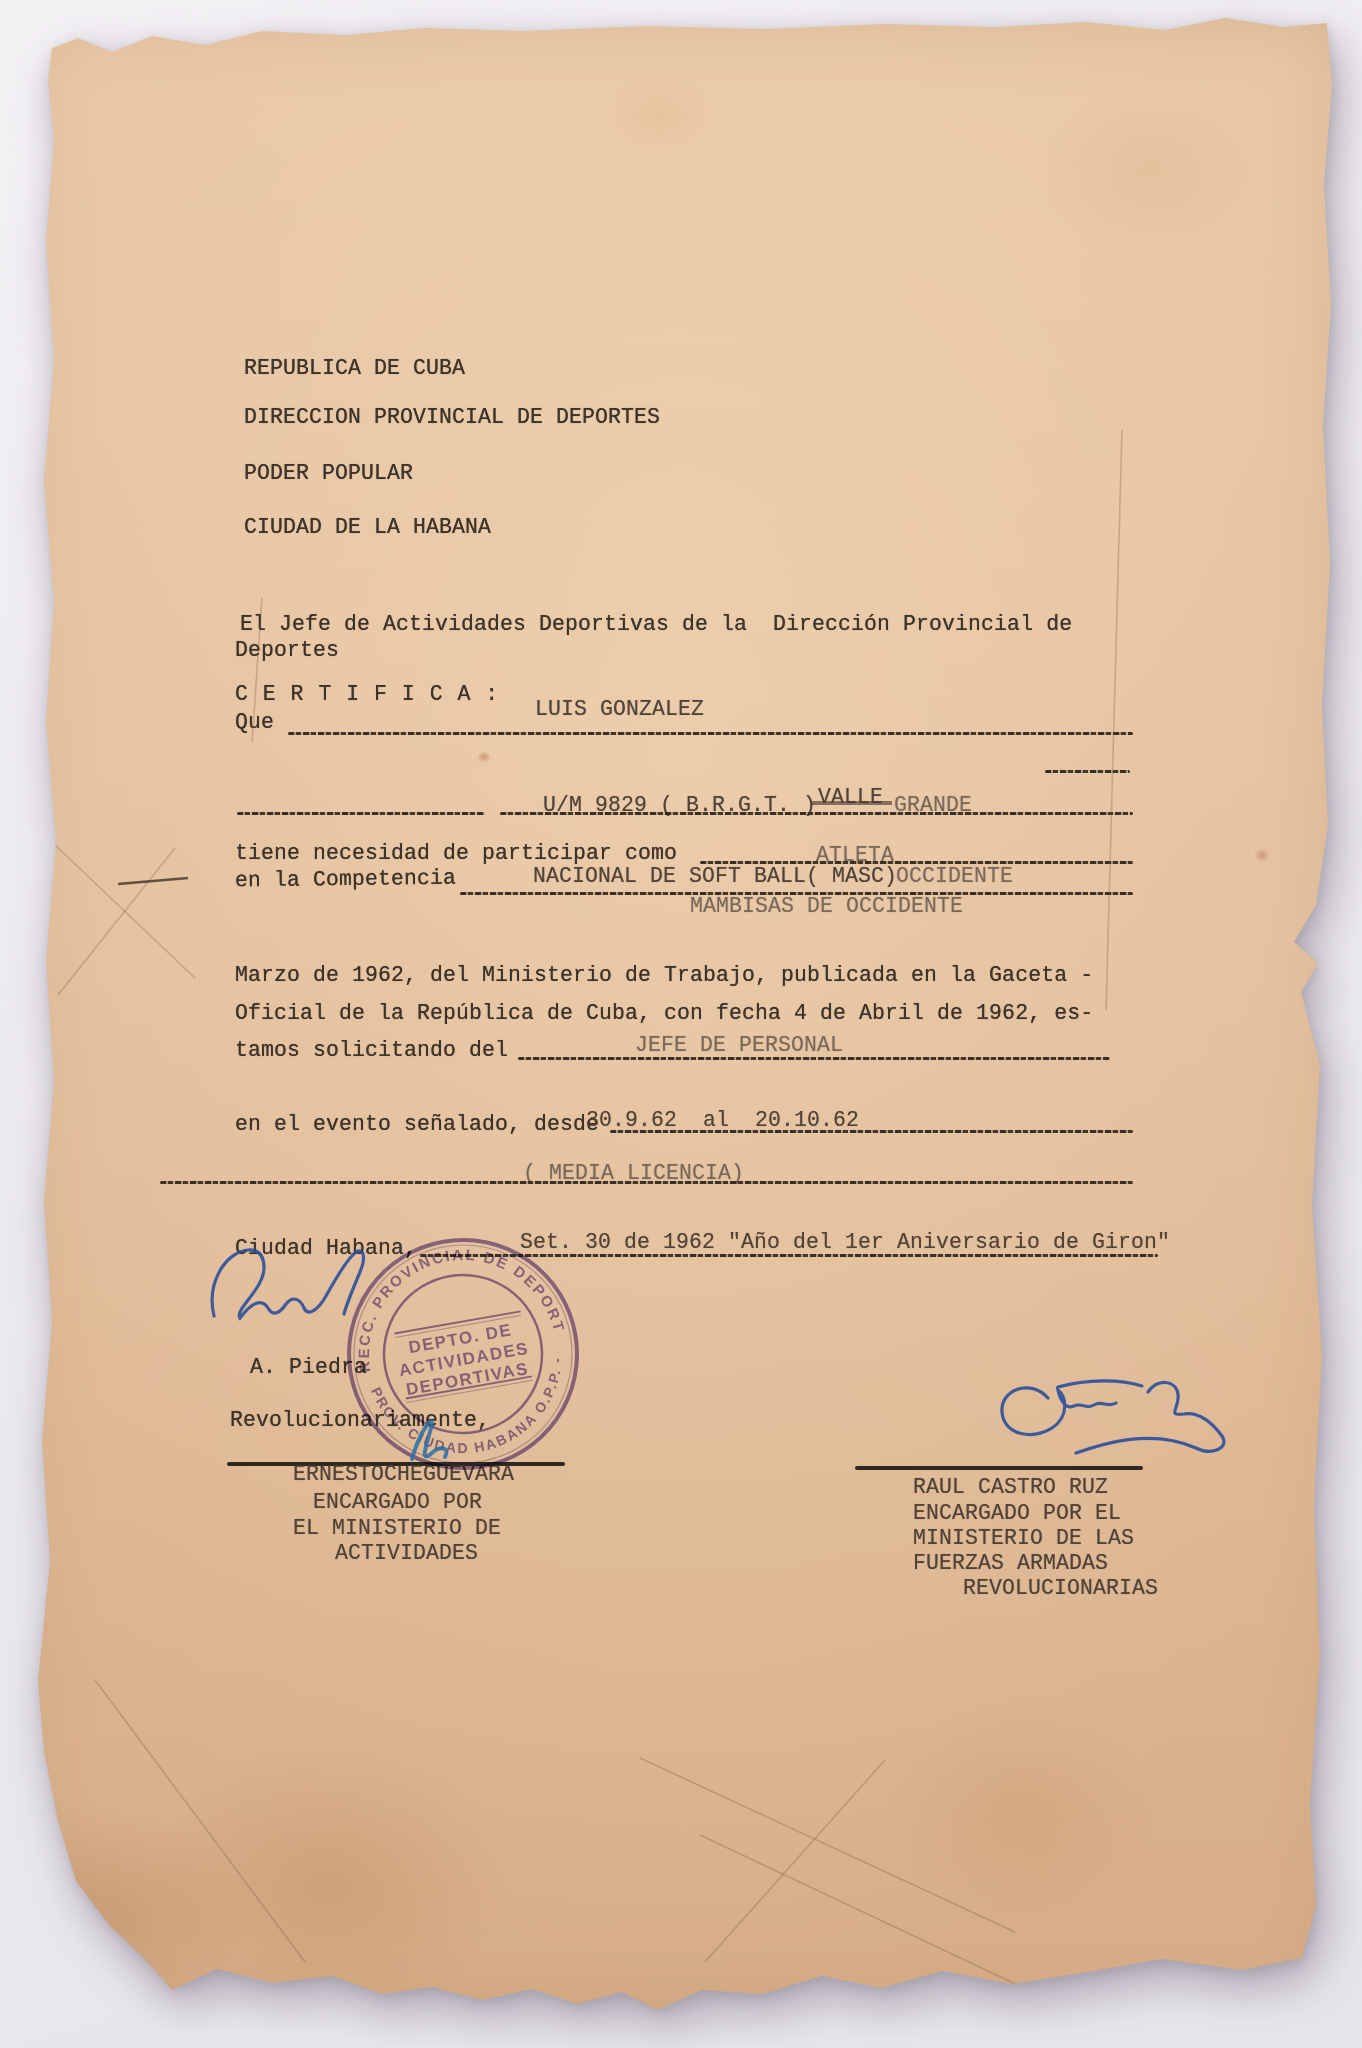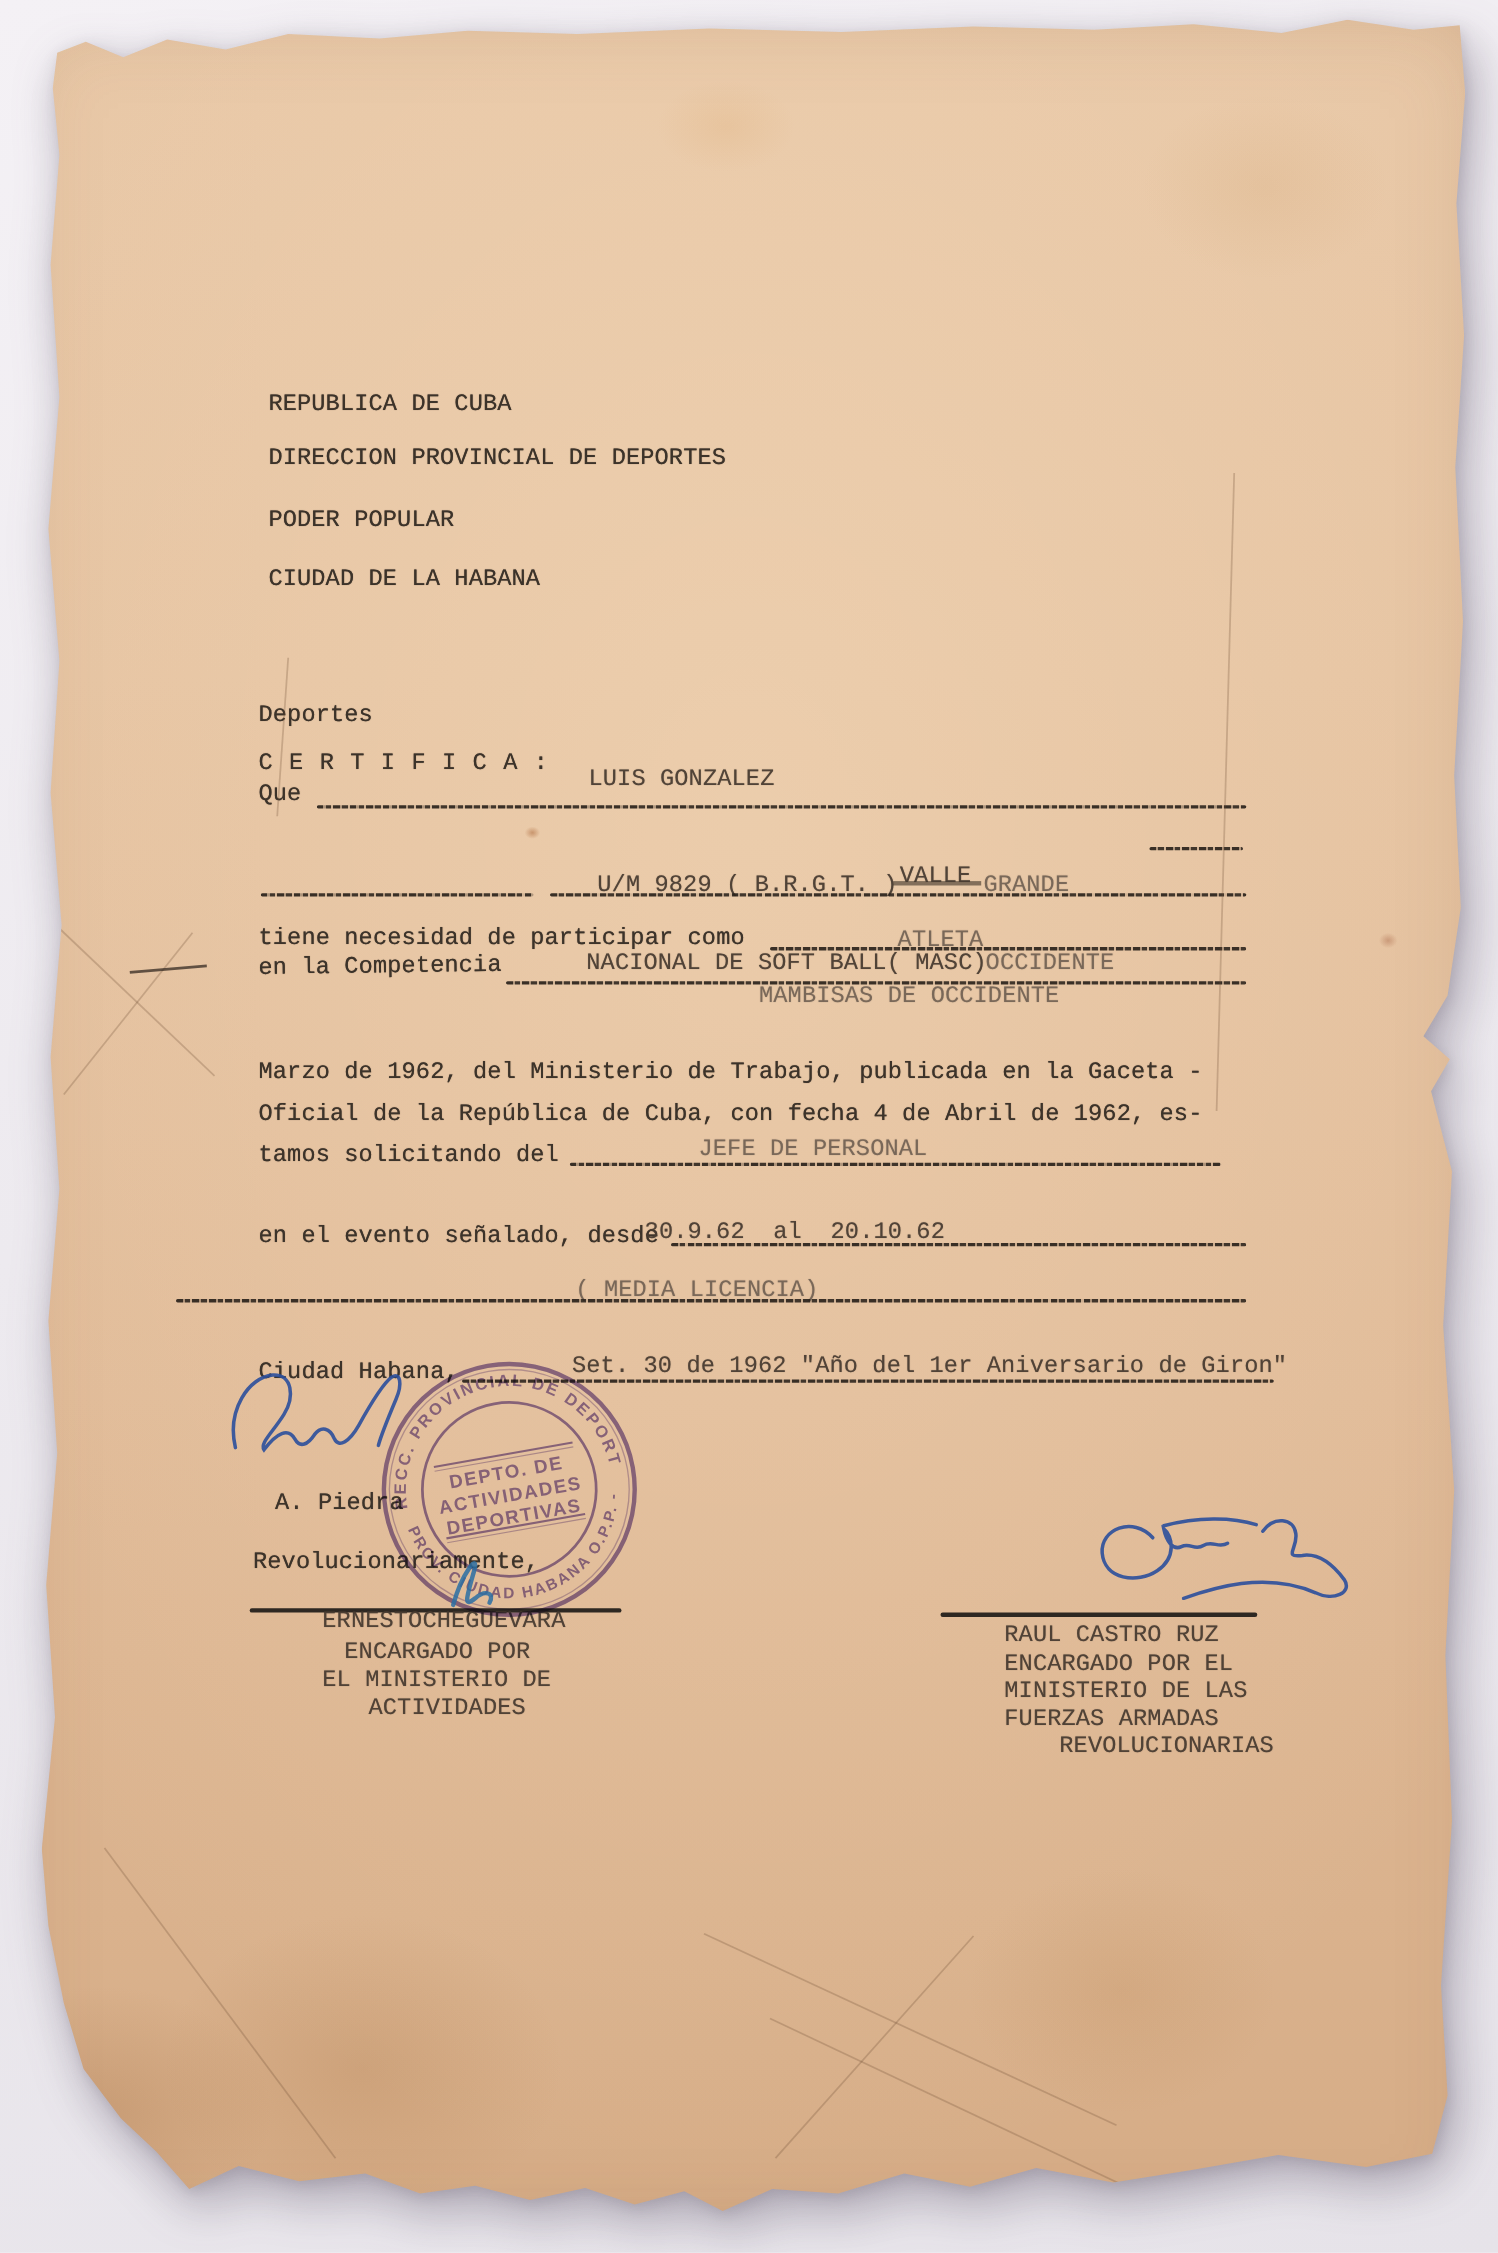--- a/index.html
+++ b/index.html
@@ -42,20 +42,21 @@
 <div id="stage">
   <div id="paper-shadow">
     <div id="paper">
       <div id="vignette"></div>
 
       <div class="t" style="left:244px;top:358px">REPUBLICA DE CUBA</div>
       <div class="t" style="left:244px;top:407px">DIRECCION PROVINCIAL DE DEPORTES</div>
       <div class="t" style="left:244px;top:463px">PODER POPULAR</div>
       <div class="t" style="left:244px;top:517px">CIUDAD DE LA HABANA</div>
 
+      <div class="t" style="left:240px;top:614px">El Jefe de Actividades Deportivas de la  Dirección Provincial de</div>
       <div class="t" style="left:235px;top:640px">Deportes</div>
       <div class="t" style="left:235px;top:684px;letter-spacing:1px">C E R T I F I C A :</div>
 
       <div class="t" style="left:235px;top:712px">Que</div>
       <div class="t med" style="left:535px;top:699px">LUIS GONZALEZ</div>
       <div class="rl" style="left:288px;top:732px;width:845px"></div>
 
       <div class="rl" style="left:1045px;top:770px;width:85px"></div>
 
       <div class="t med" style="left:543px;top:795px">U/M 9829 ( B.R.G.T. )</div>

